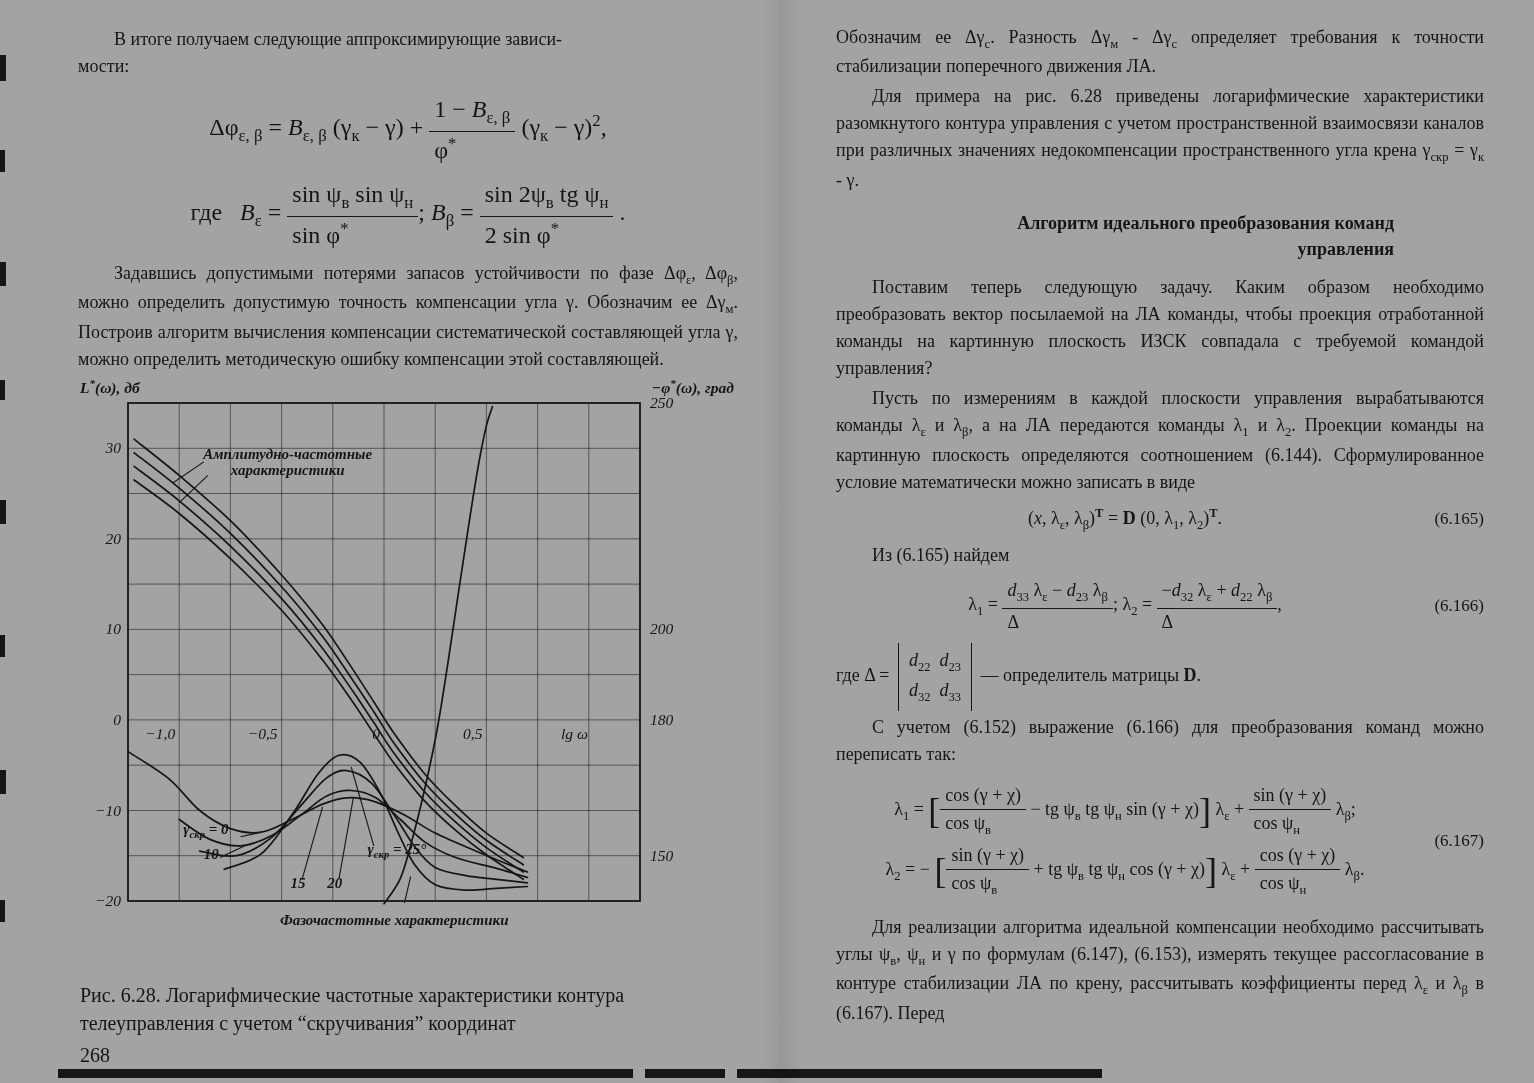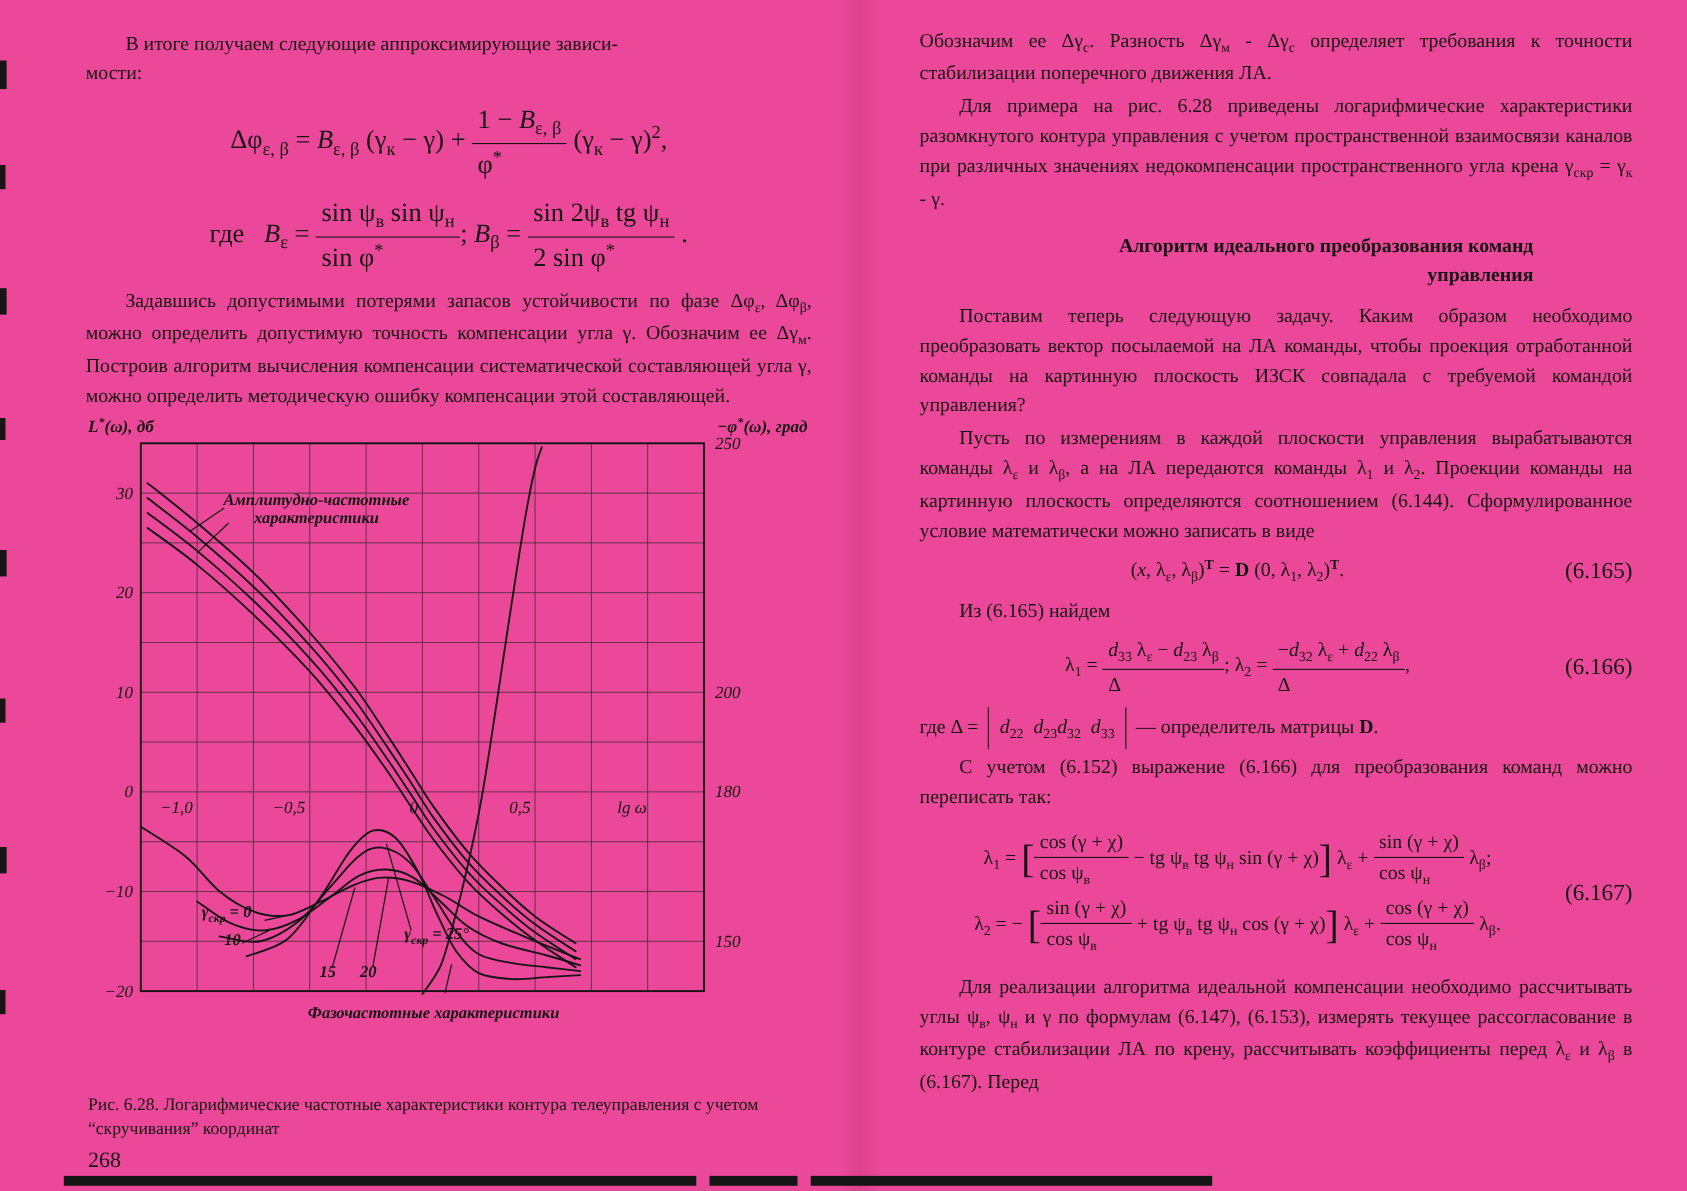--- a/index.html
+++ b/index.html
@@ -1,39 +1,39 @@
 <!DOCTYPE html>
 <html><head>
 <meta charset="utf-8">
 <style>
   html,body{margin:0;padding:0;background:#d8d6d0;}
-  .scan{position:relative;width:1534px;height:1083px;background:#ec4899;color:#151515;
+  .scan{position:relative;width:1534px;height:1083px;background:#a3a3a3;color:#151515;
         font-family:"Liberation Serif","DejaVu Serif",serif;overflow:hidden;}
   .gutter{position:absolute;left:762px;top:0;width:40px;height:100%;
           background:linear-gradient(90deg,rgba(0,0,0,0),rgba(0,0,0,0.07),rgba(0,0,0,0));}
   .artifact{position:absolute;background:#161616;}
   .col{position:absolute;}
   .col-left{left:78px;top:26px;width:660px;}
   .col-right{left:836px;top:24px;width:648px;}
   p.body{font-size:18px;line-height:1.5;text-align:justify;margin:0 0 3px 0;}
   p.indent{text-indent:36px;}
   .formula{font-size:24px;text-align:center;margin:14px 0 10px 0;}
   .frac{display:inline-block;vertical-align:middle;text-align:left;line-height:1.25;}
   .frac .num{display:block;padding:0 5px 2px 5px;border-bottom:1.3px solid #151515;}
   .frac .den{display:block;padding:2px 5px 0 5px;}
   .eq{display:flex;align-items:center;margin:10px 0;}
   .eq .eq-body{flex:1;text-align:center;font-size:18px;}
-  .eq .eq-num{width:70px;text-align:right;font-size:21px;}
+  .eq .eq-num{width:70px;text-align:right;font-size:17px;}
   .eq167-line{margin:6px 0;}
   .bigbr{font-size:200%;font-weight:400;vertical-align:middle;line-height:0.9;}
-  .det{display:inline-flex;flex-direction:row;align-items:center;vertical-align:middle;
+  .det{display:inline-flex;flex-direction:column;align-items:center;vertical-align:middle;
        border-left:1.4px solid #151515;border-right:1.4px solid #151515;
        padding:4px 10px;line-height:1.55;margin:0 4px;}
   .heading{font-weight:bold;text-align:right;font-size:18px;margin:16px 90px 12px 90px;line-height:1.45;}
-  .caption{font-size:16px;line-height:1.4;margin:24px 0 0 2px;text-align:left;}
+  .caption{font-size:20px;line-height:1.4;margin:12px 0 0 2px;text-align:left;}
   .pagenum{position:absolute;font-size:20px;}
   #chart{margin-top:6px;}
   #chart svg text{font-family:"Liberation Serif","DejaVu Serif",serif;fill:#151515;}
   .grid{stroke:#2b2b2b;stroke-width:0.65;}
   .frame{fill:none;stroke:#151515;stroke-width:1.7;}
   .curve{fill:none;stroke:#151515;stroke-width:1.7;stroke-linejoin:round;stroke-linecap:round;}
   .leader{stroke:#151515;stroke-width:1.1;}
   .tick{font-size:15.5px;font-style:italic;}
   .axis-title{font-size:15.5px;font-style:italic;font-weight:bold;}
   .annot{font-size:15px;font-style:italic;font-weight:bold;}

